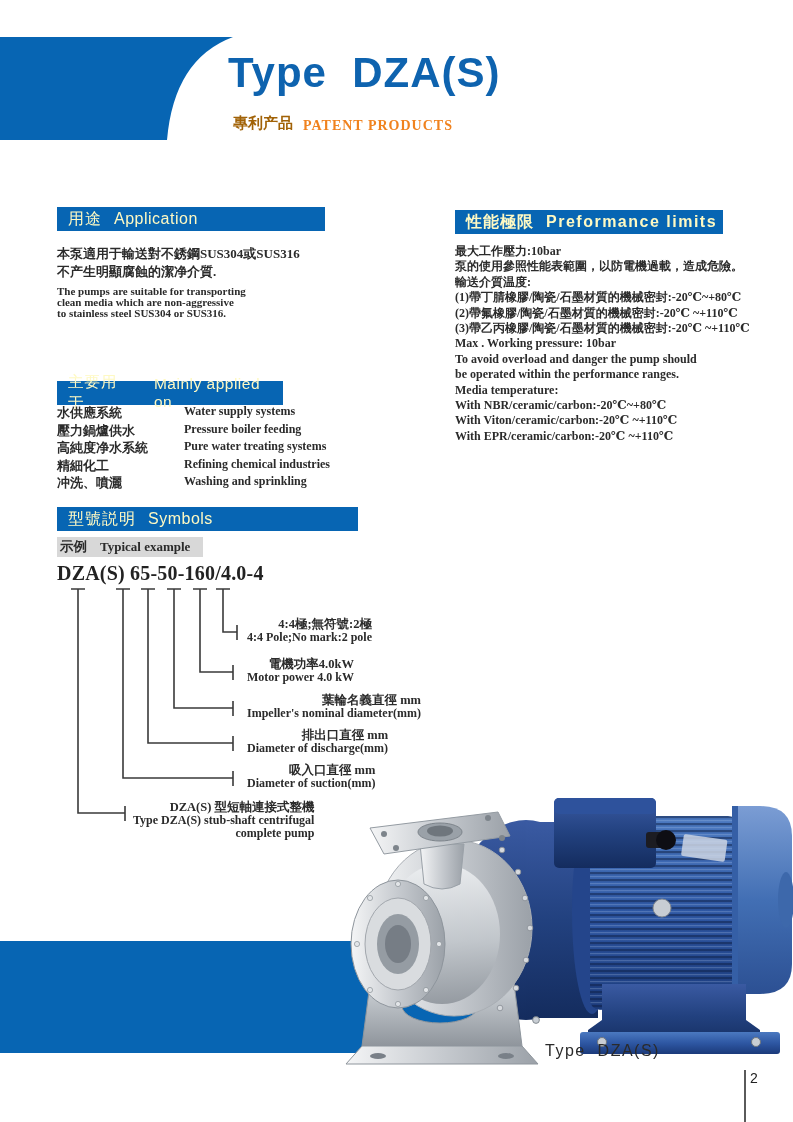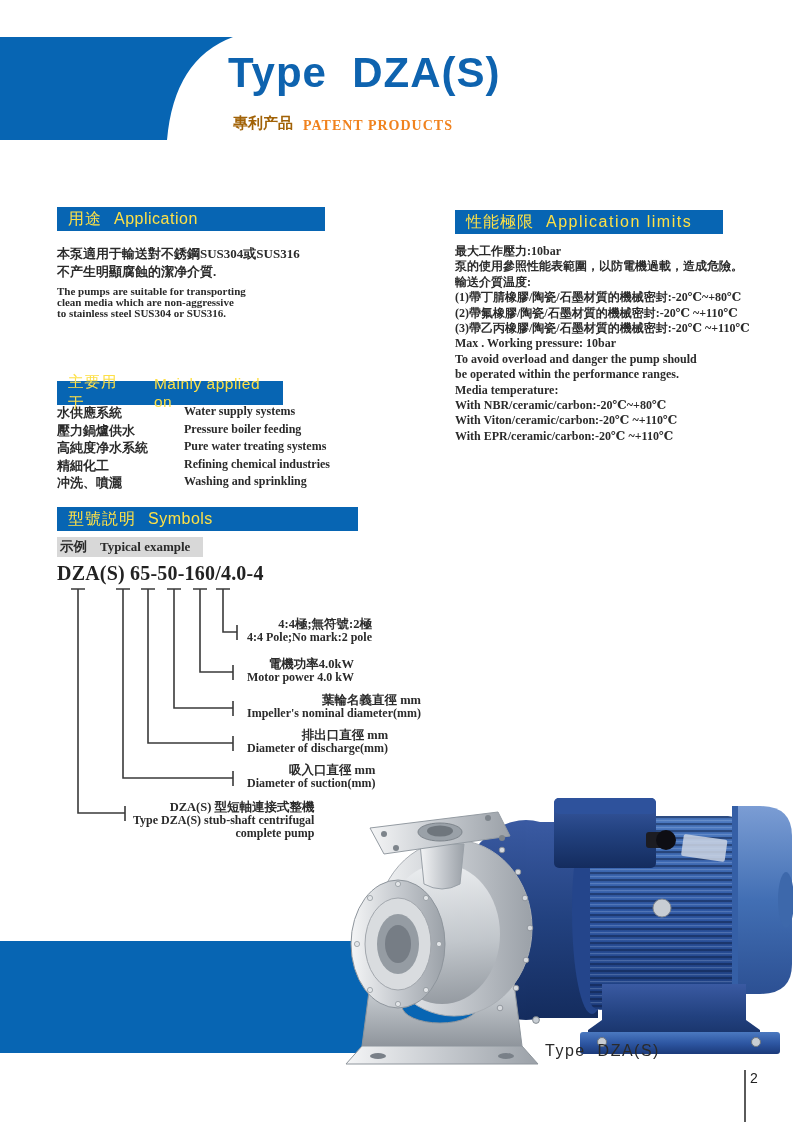--- a/index.html
+++ b/index.html
@@ -6,21 +6,21 @@
   .page{position:relative;width:793px;height:1122px;background:#fff;overflow:hidden;
         font-family:"Liberation Serif","DejaVu Serif",serif;color:#2b2b2b;}
   .abs{position:absolute;}
   
   .banner-svg{position:absolute;left:0;top:37px;}
   .title{position:absolute;left:228px;top:49px;font-family:"Liberation Sans","DejaVu Sans",sans-serif;
          font-weight:bold;font-size:42px;color:#0e63af;letter-spacing:1px;white-space:pre;}
   .sub-cn{position:absolute;left:233px;top:114px;font-size:15px;font-weight:bold;color:#a16207;}
   .sub-en{position:absolute;left:303px;top:118px;font-size:14px;font-weight:bold;color:#f0821e;letter-spacing:1px;}
   
-  .bar{position:absolute;height:24px;background:#0765b3;color:#fde047;box-sizing:border-box;
+  .bar{position:absolute;height:24px;background:#0765b3;color:#fef9c3;box-sizing:border-box;
        font-family:"Liberation Sans","DejaVu Sans",sans-serif;display:flex;align-items:center;padding-left:11px;}
   .bar .cn{font-size:16px;letter-spacing:1px;}
   .bar .en{font-size:16px;margin-left:12px;letter-spacing:.5px;}
   
   .cnline{font-weight:bold;font-size:13px;line-height:18px;}
   .enline{font-weight:bold;font-size:11px;line-height:11.2px;}
   .perfline{font-weight:bold;font-size:12px;line-height:15.4px;}
   .applied-row{position:relative;height:17.6px;}
   .applied-cn{position:absolute;left:0;top:0;font-weight:bold;font-size:13px;}
   .applied-en{position:absolute;left:127px;top:0;font-weight:bold;font-size:12px;}
@@ -59,23 +59,23 @@
   <div class="abs" style="left:57px;top:245px;width:300px;">
     <div class="cnline">本泵適用于輸送對不銹鋼SUS304或SUS316</div>
     <div class="cnline">不产生明顯腐蝕的潔净介質.</div>
   </div>
   <div class="abs" style="left:57px;top:286px;width:300px;">
     <div class="enline">The pumps are suitable for transporting</div>
     <div class="enline">clean media which are non-aggressive</div>
     <div class="enline">to stainless steel SUS304 or SUS316.</div>
   </div>
 
-  <div class="bar" style="left:455px;top:210px;width:268px;">
+  <div class="bar" style="left:455px;top:210px;width:268px;font-weight:bold;">
     <span class="cn">性能極限</span>
-    <span class="en" style="letter-spacing:1.5px;">Application limits</span>
+    <span class="en" style="letter-spacing:1.5px;">Preformance limits</span>
   </div>
   <div class="abs" style="left:455px;top:244px;width:335px;">
     <div class="perfline">最大工作壓力:10bar</div>
     <div class="perfline">泵的使用參照性能表範圍，以防電機過載，造成危險。</div>
     <div class="perfline">輸送介質温度:</div>
     <div class="perfline">(1)帶丁腈橡膠/陶瓷/石墨材質的機械密封:-20℃~+80℃</div>
     <div class="perfline">(2)帶氟橡膠/陶瓷/石墨材質的機械密封:-20℃ ~+110℃</div>
     <div class="perfline">(3)帶乙丙橡膠/陶瓷/石墨材質的機械密封:-20℃ ~+110℃</div>
     <div class="perfline">Max . Working pressure: 10bar</div>
     <div class="perfline">To avoid overload and danger the pump should</div>

